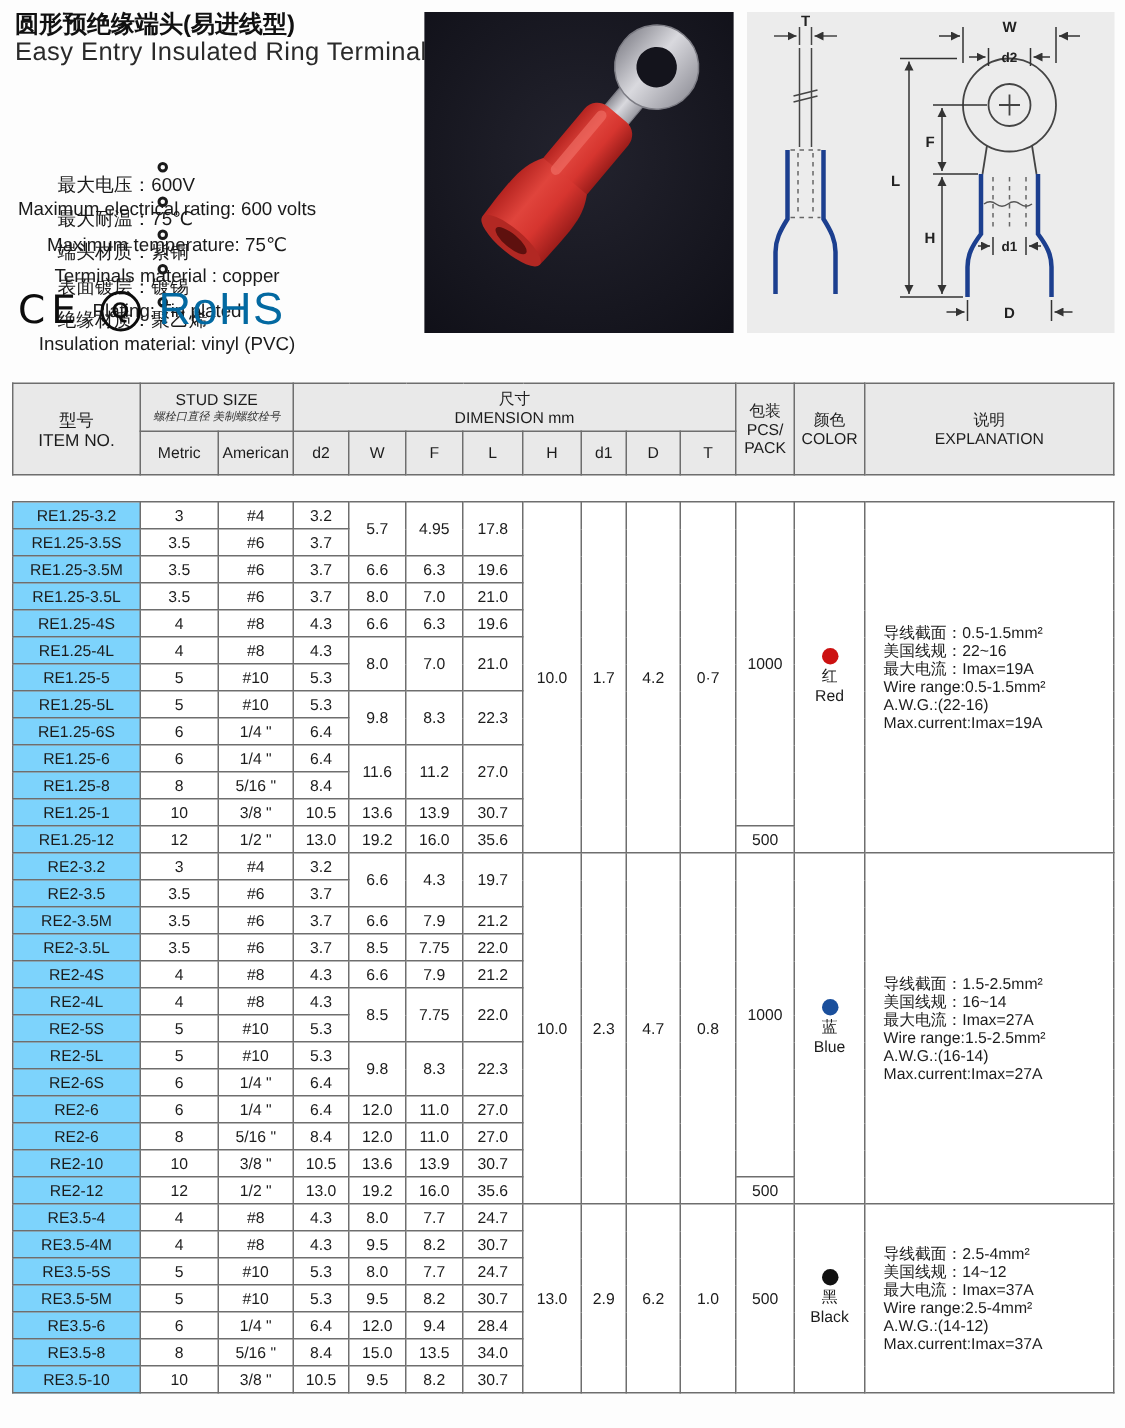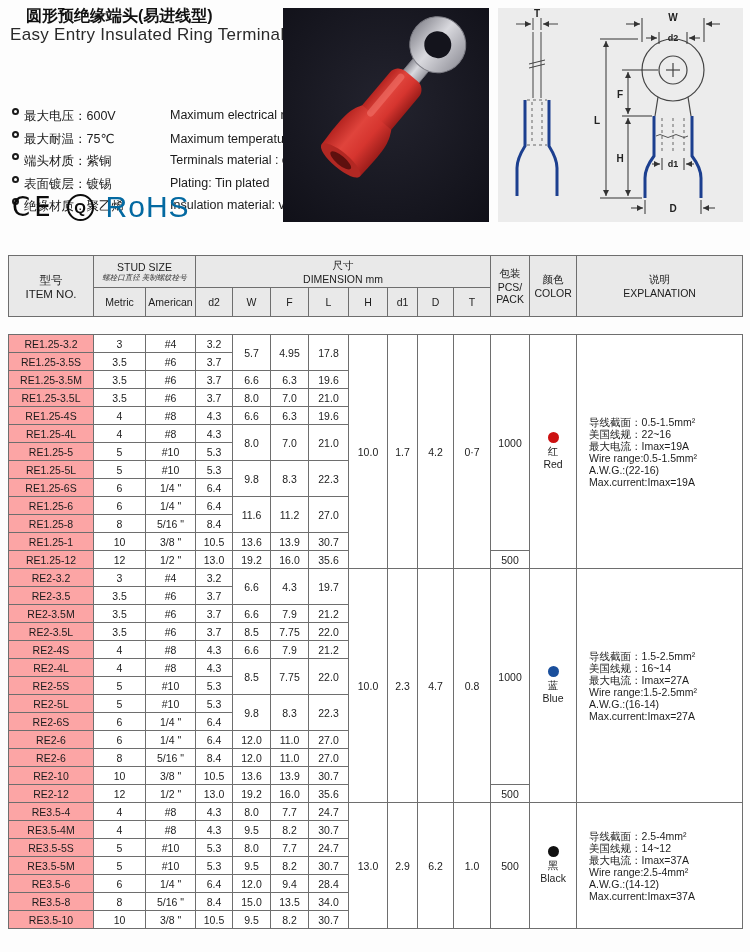--- a/index.html
+++ b/index.html
@@ -1,24 +1,24 @@
 <!DOCTYPE html>
 <html><head>
 <meta charset="utf-8">
 <style>
   * { margin:0; padding:0; box-sizing:border-box; }
   body { background:#ffffff; font-family:"Liberation Sans","DejaVu Sans",sans-serif; }
   .page { position:relative; width:750px; height:952px; background:#fdfdfd; overflow:hidden; color:#222; }
 
   
-  .title-zh { position:absolute; left:26px; top:6px; font-size:16px; font-weight:bold; color:#111; }
+  .title-zh { position:absolute; left:10px; top:6px; font-size:16px; font-weight:bold; color:#111; }
   .title-en { position:absolute; left:10px; top:25px; font-size:17px; color:#2a2a2a; letter-spacing:.3px; }
 
   .specs { position:absolute; left:12px; top:108px; }
-  .spec-row { display:flex; align-items:flex-start; height:22.5px; }
+  .spec-row { display:flex; align-items:center; height:22.5px;flex-direction:column; }
   .bullet { display:inline-block; width:7px; height:7px; border:2px solid #1a1a1a; border-radius:50%; margin-right:5px; position:relative; top:0px; flex:0 0 auto; }
   .spec-zh { font-size:12.5px; width:146px; color:#1a1a1a; }
   .spec-en { font-size:12.5px; color:#1a1a1a; }
 
   .certs { position:absolute; left:12px; top:190px; display:flex; align-items:center; gap:12px; }
   .ce-mark { font-size:26px; font-weight:normal; letter-spacing:4px; color:#0c0c0c; font-family:"DejaVu Sans",sans-serif;text-align:center; }
   .cert-circle { width:27px; height:27px; border:2.5px solid #0c0c0c; border-radius:50%; display:flex; align-items:center; justify-content:center; font-size:15px; font-weight:bold; color:#0c0c0c; }
   .rohs-mark { font-size:30px; font-weight:400; color:#0369a1; letter-spacing:1px; }
 
   
@@ -31,21 +31,21 @@
   
   table.spec-table { position:absolute; left:8px; top:255px; width:734px; border-collapse:collapse; table-layout:fixed; }
   .spec-table th, .spec-table td { border:1px solid #6e6e6e; font-size:10.5px; text-align:center; vertical-align:middle; padding:0 1px; color:#1c1c1c; background:#fff; }
   .spec-table thead th { background:#e9e9e9; font-weight:normal; }
   .spec-table thead tr.h1 th { height:32px; }
   .spec-table thead tr.h2 th { height:29px; }
   .th-big { font-size:11.5px; }
   .th-small-zh { font-size:7.5px; color:#333; display:block; letter-spacing:0px;font-style:italic; }
   tr.gap td { border:none; height:5px; background:#fdfdfd; padding:0; }
   .spec-table tbody td { height:18px; line-height:12px; }
-  td.c-item { background:#fca5a5; }
+  td.c-item { background:#7dd3fc; }
   td.c-exp { text-align:left; padding-left:12px; line-height:16px; background:#fff; }
   td.c-color .dot { width:11px; height:11px; border-radius:50%; margin:0 auto 2px auto; }
   td.c-color div { line-height:13px; }
 </style>
 </head>
 <body>
 
 <div class="page">
 
   <div class="title-zh">圆形预绝缘端头(易进线型)</div>

